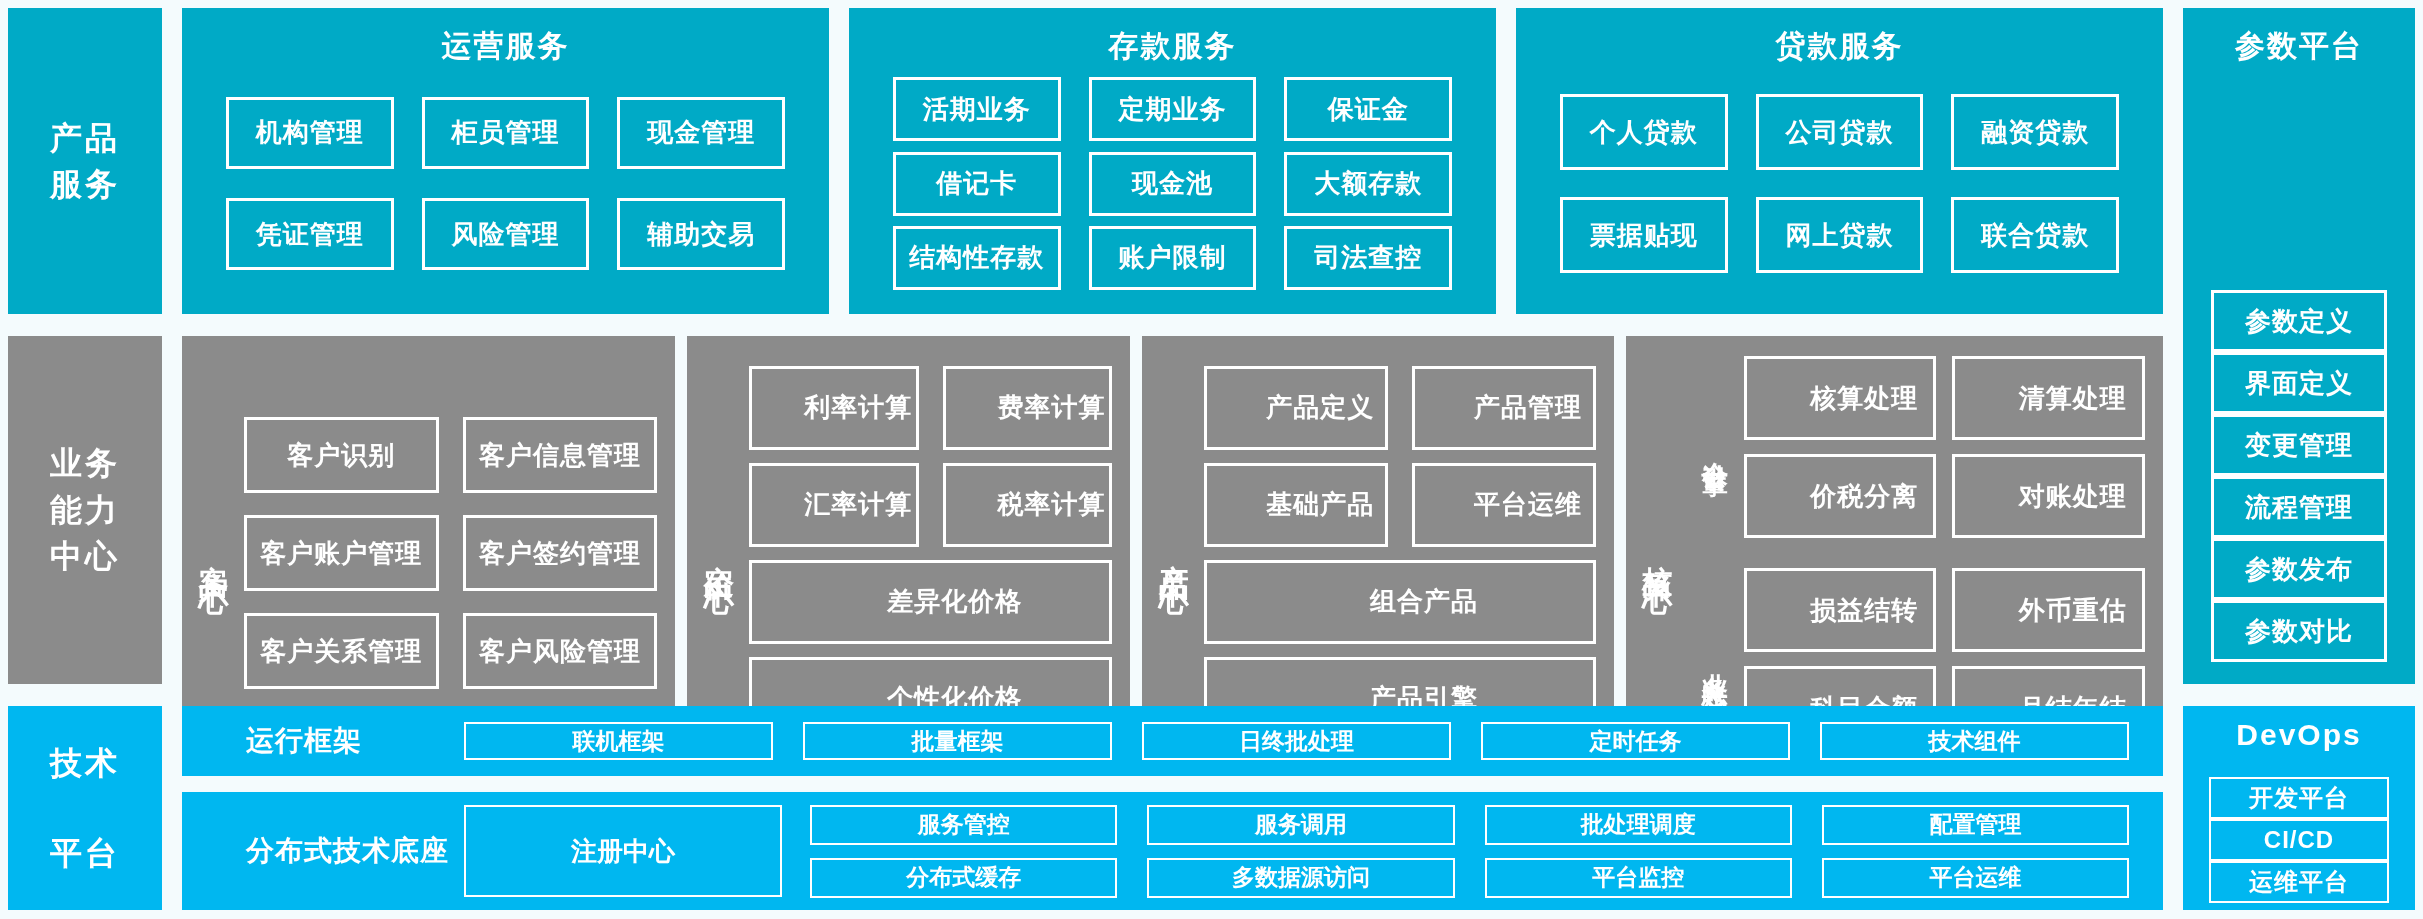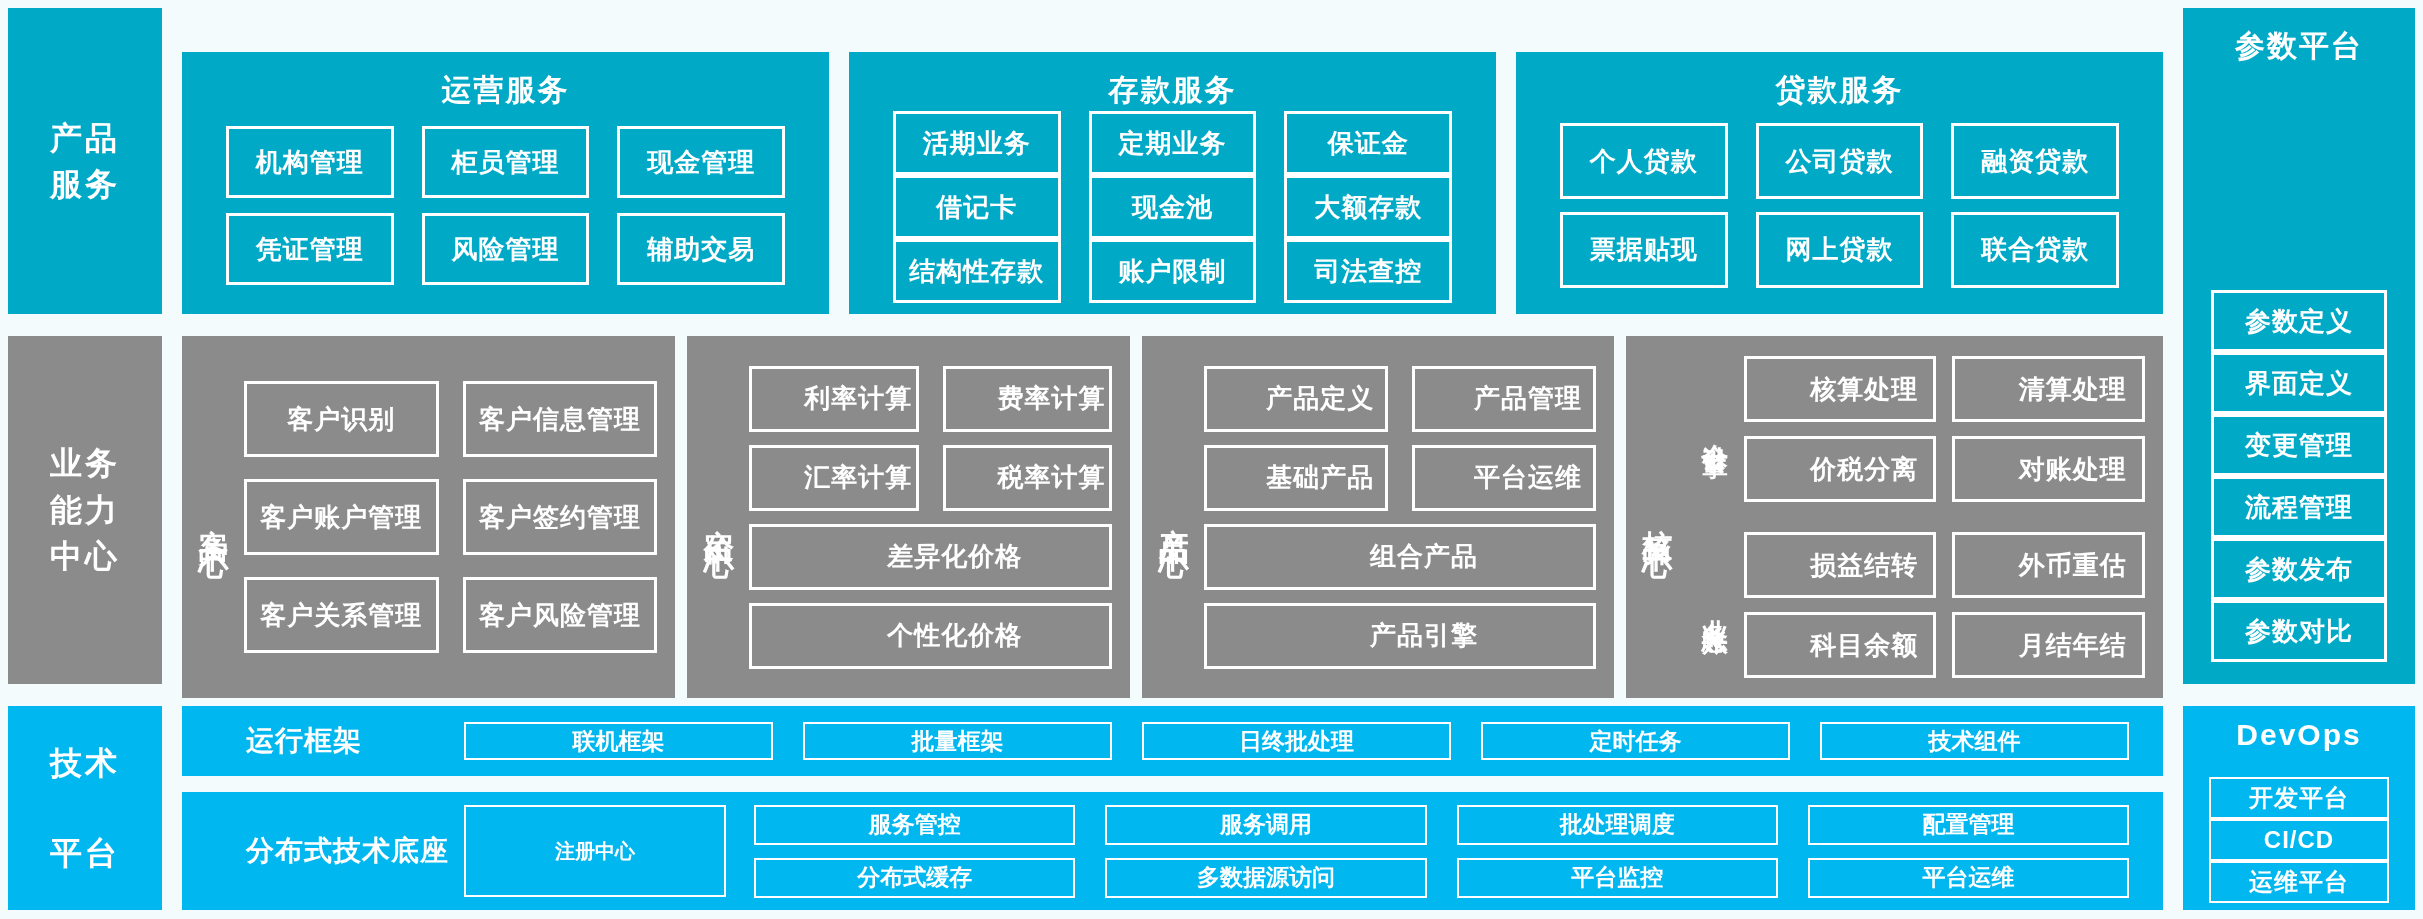--- a/index.html
+++ b/index.html
@@ -16,21 +16,21 @@
   }
   .bg-teal { background: var(--teal, #00aac6); }
   .bg-gray { background: var(--gray, #8b8b8b); }
   .bg-cyan { background: var(--cyan, #00b7f0); }
 
   .side {
     display: flex; flex-direction: column; align-items: center; justify-content: center;
     color: #fff; font-weight: bold; font-size: 32px; line-height: 1.45; letter-spacing: 3px;
   }
   .area-s1 { grid-area: s1; } .area-s2 { grid-area: s2; } .area-s3 { grid-area: s3; gap: 44px; }
-  .area-m1 { grid-area: m1; margin-top: 44px; } .area-m2 { grid-area: m2; } .area-m3 { grid-area: m3; }
+  .area-m1 { grid-area: m1; } .area-m2 { grid-area: m2; } .area-m3 { grid-area: m3; }
   .area-pp { grid-area: pp; } .area-dv { grid-area: dv; }
 
   .row1-main { display: flex; gap: 20px; }
   .panel { display: flex; flex-direction: column; }
   .row1-main .panel { flex: 1; }
   .p-title { color: #fff; font-weight: bold; font-size: 30px; text-align: center; padding-top: 18px; letter-spacing: 2px; }
 
   .box {
     border: 3px solid #fff; color: #fff; font-weight: bold; font-size: 26px;
     display: flex; align-items: center; justify-content: center; letter-spacing: 1px;
@@ -60,36 +60,36 @@
   }
   .vcol.sub { width: 56px; }
   .vtext.sub { font-size: 26px; letter-spacing: 3px; }
 
   .cc-grid { flex: 1; display: grid; grid-template-columns: 1fr 1fr; column-gap: 24px; row-gap: 22px; align-content: center; }
   .cc-grid .box { height: 76px; }
 
   .mid-col { flex: 1; display: flex; flex-direction: column; justify-content: center; gap: 13px; }
   .mid-row { display: flex; gap: 24px; }
   .mid-row .box { flex: 1; }
-  .h66 { height: 66px; padding-left: 48px; }
+  .h66 { height: 84px; padding-left: 48px; }
 
   .acc-col { flex: 1; display: flex; flex-direction: column; justify-content: center; gap: 30px; }
   .acc-group { display: flex; align-items: center; }
   .acc-grid { flex: 1; display: grid; grid-template-columns: 1fr 1fr; gap: 14px 16px; }
 
   
   .row3-main { display: flex; flex-direction: column; justify-content: space-between; }
   .bar { display: flex; align-items: center; padding: 0 34px 0 64px; }
   .bar-a { height: 70px; }
   .bar-b { height: 118px; }
   .bar-label { color: #fff; font-weight: bold; font-size: 28px; width: 218px; flex-shrink: 0; letter-spacing: 1px; }
   .box-sm { border: 2px solid #fff; color: #fff; font-weight: bold; font-size: 23px; display: flex; align-items: center; justify-content: center; }
   .bar-items { flex: 1; display: flex; gap: 30px; }
   .bar-items .box-sm { flex: 1; height: 38px; }
-  .registry { width: 262px; height: 92px; flex-shrink: 0; margin-right: 28px; border-width: 2px; font-size: 20px; }
+  .registry { width: 318px; height: 92px; flex-shrink: 0; margin-right: 28px; border-width: 2px; font-size: 26px; }
   .dist-grid { flex: 1; display: grid; grid-template-columns: repeat(4, 1fr); grid-template-rows: 40px 40px; gap: 13px 30px; align-content: center; }
 </style>
 </head>
 <body>
 
 <div class="page">
   <div class="grid">
 
     <aside class="side bg-teal area-s1">
       <div>产品</div>

